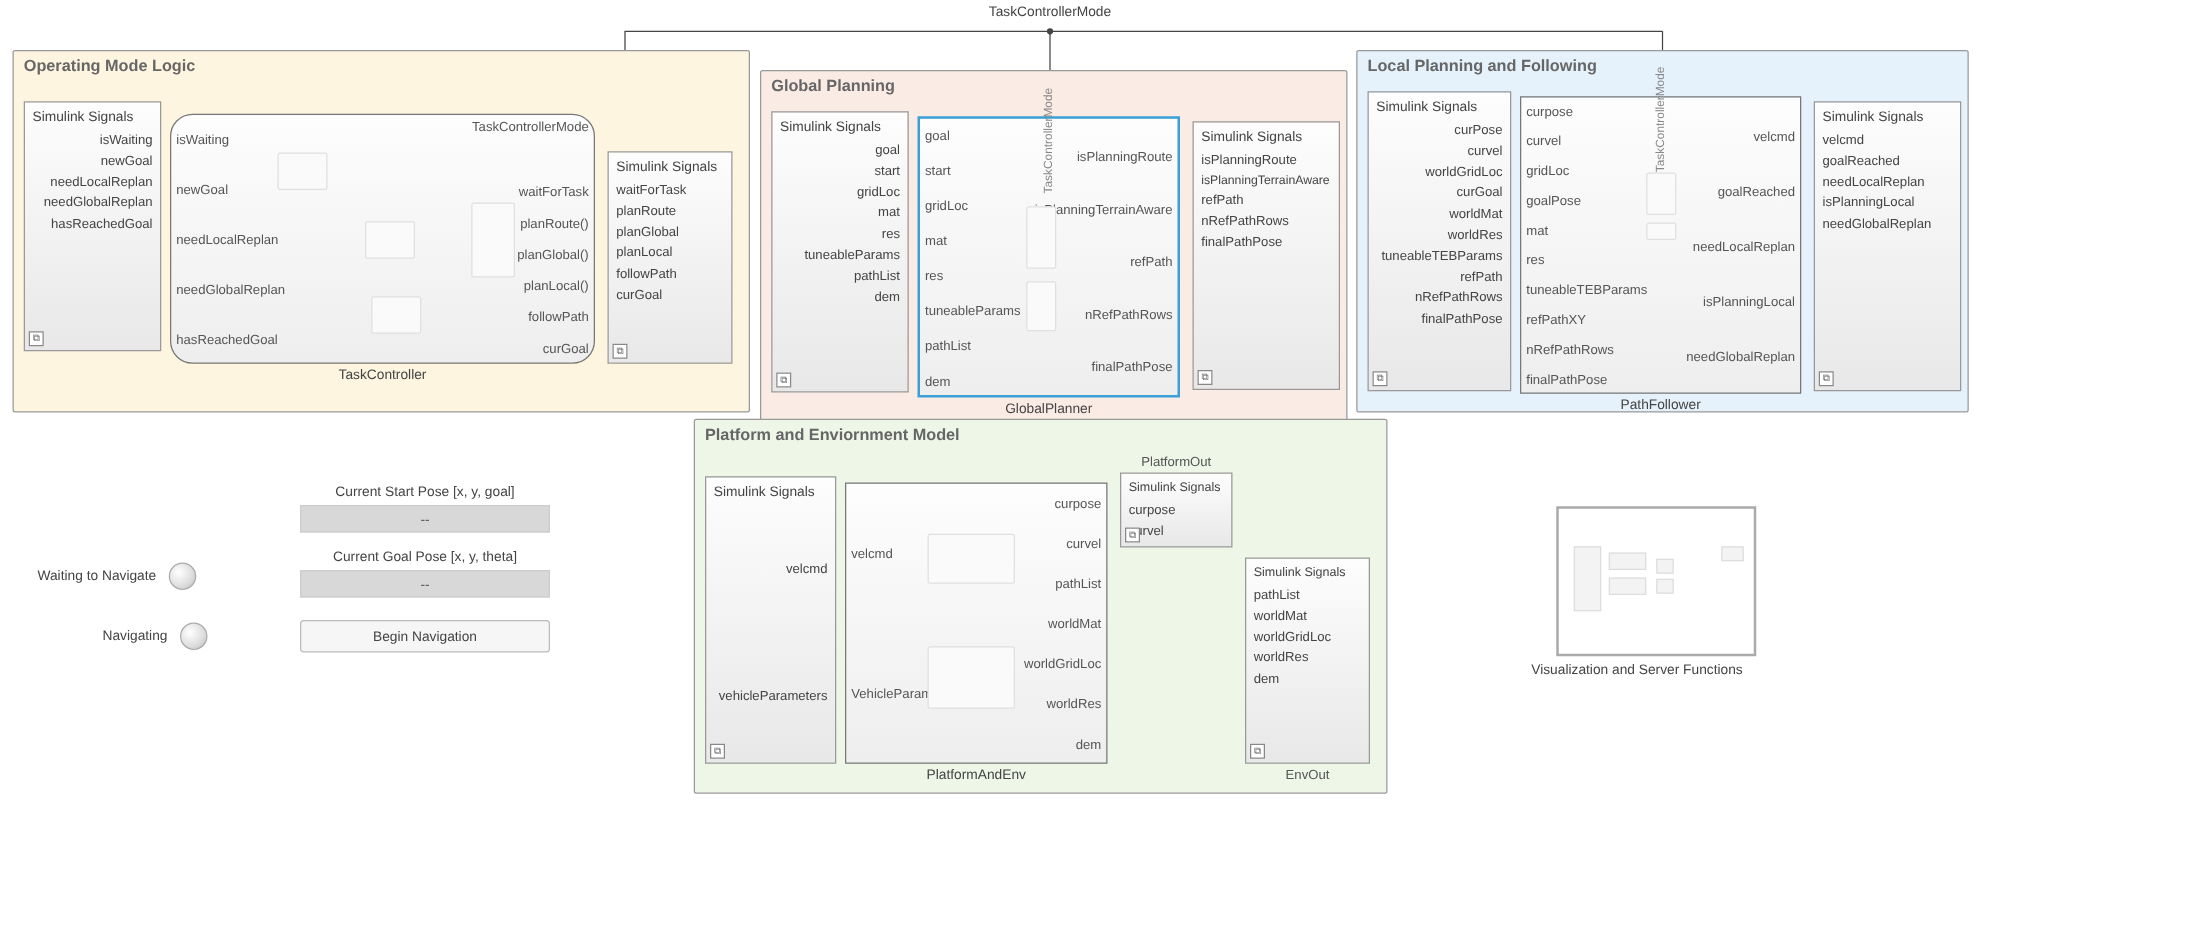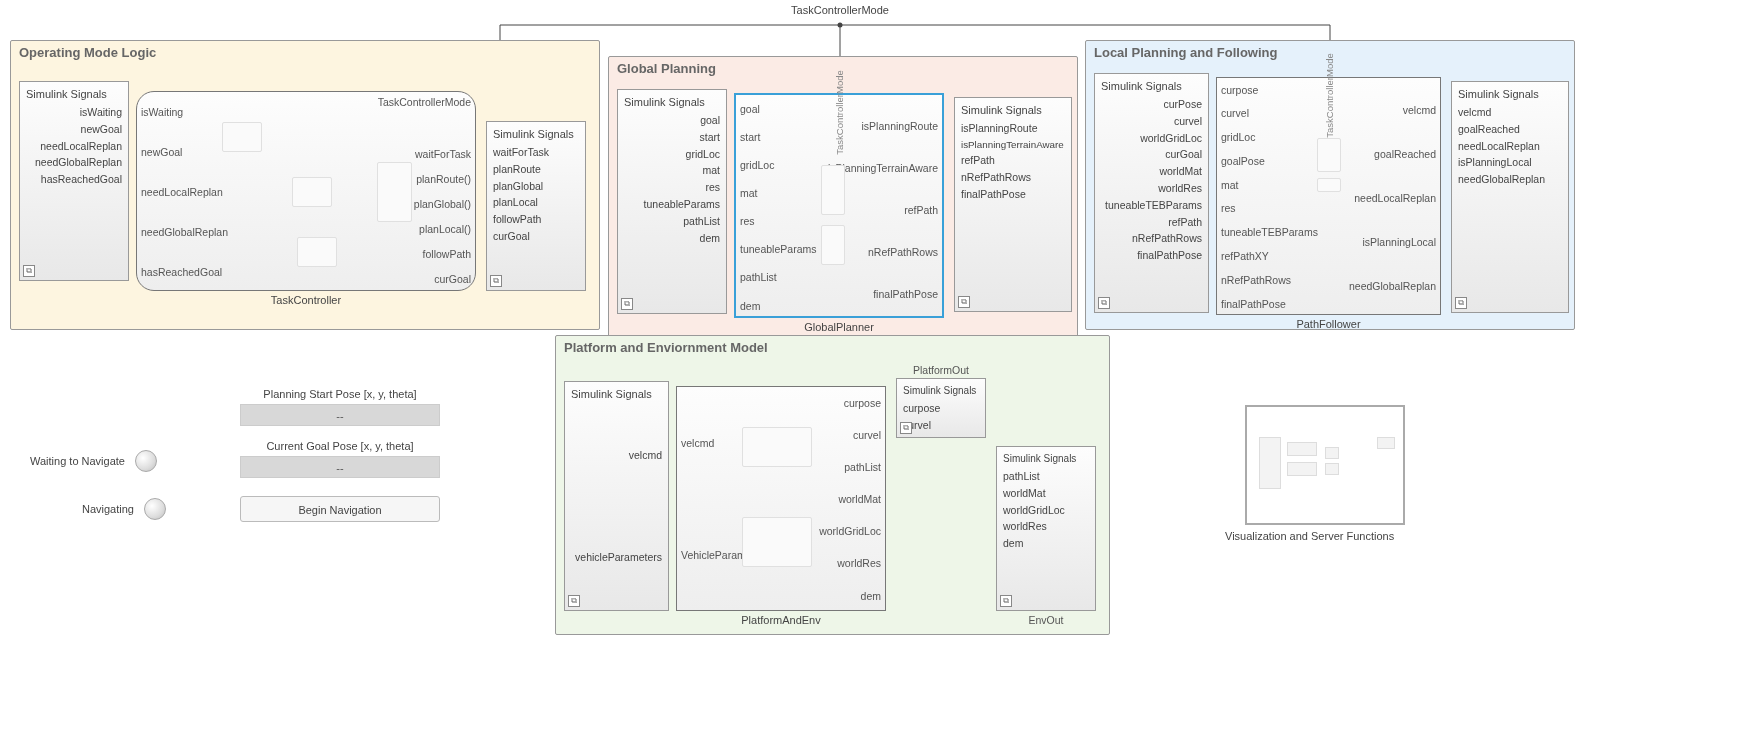--- a/index.html
+++ b/index.html
@@ -404,21 +404,21 @@
   <div class="status-row" style="left:30px; top:450px;">
     <span>Waiting to Navigate</span>
     <div class="lamp"></div>
   </div>
   <div class="status-row" style="left:82px; top:498px;">
     <span>Navigating</span>
     <div class="lamp"></div>
   </div>
 
   <div style="position:absolute; left:240px; top:388px; width:200px;">
-    <div class="field-label">Planning Start Pose [x, y, theta]</div>
+    <div class="field-label">Current Start Pose [x, y, goal]</div>
     <div class="field-box" style="margin-top:4px;">--</div>
     <div class="field-label" style="margin-top:14px;">Current Goal Pose [x, y, theta]</div>
     <div class="field-box" style="margin-top:4px;">--</div>
     <div class="btn" style="margin-top:18px;">Begin Navigation</div>
   </div>
 
   <div class="viz" style="left:1245px; top:405px; width:160px; height:120px;">
     <div class="mini" style="left:12px; top:30px; width:22px; height:52px;"></div>
     <div class="mini" style="left:40px; top:35px; width:30px; height:14px;"></div>
     <div class="mini" style="left:40px; top:55px; width:30px; height:14px;"></div>

